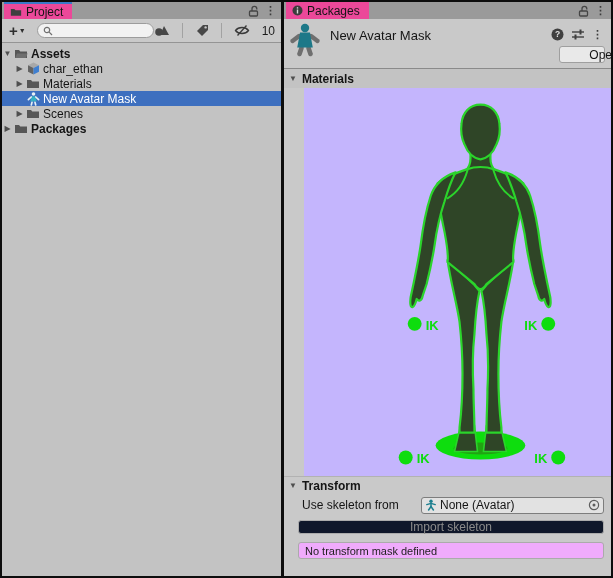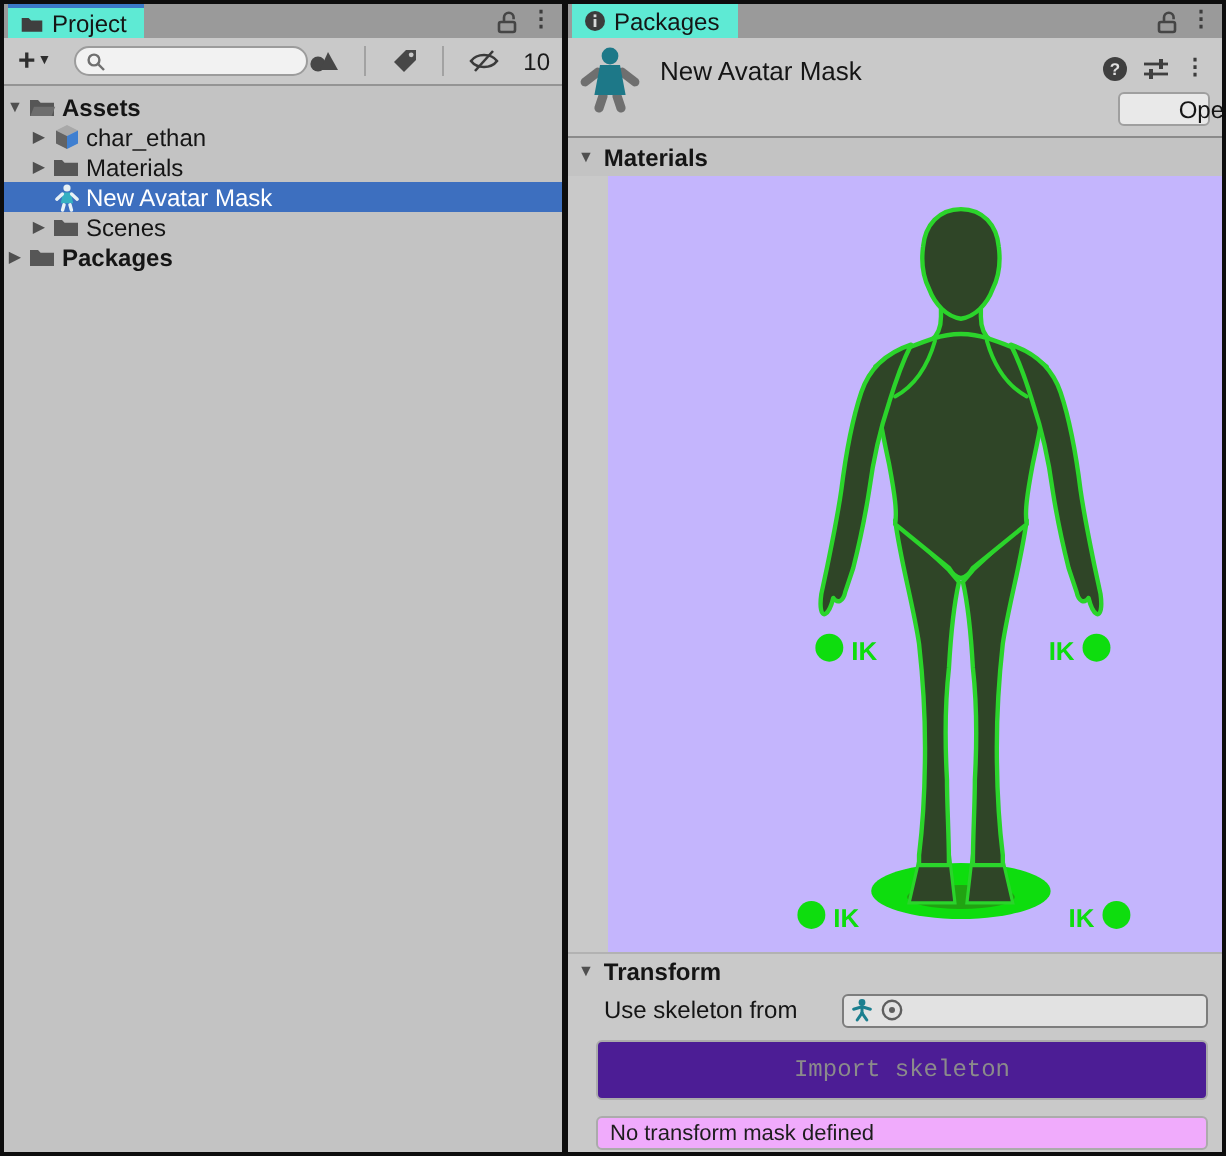--- a/index.html
+++ b/index.html
@@ -18,21 +18,21 @@
     position:relative;
     color:#151515;
     -webkit-font-smoothing:antialiased;
   }
   .panel{position:absolute;top:2px;bottom:2px;background:#c9c9c9;overflow:hidden;}
   #project-panel{left:2px;width:279px;}
   #inspector-panel{left:284px;width:327px;}
 
   
   .tabbar{height:17px;background:#9a9a9a;display:flex;align-items:stretch;position:relative;}
-  .tab{display:inline-flex;align-items:center;gap:4px;padding:0 9px 0 6px;background:#5eead4;
+  .tab{display:inline-flex;align-items:center;gap:4px;padding:0 9px 0 6px;background:#ec4899;
        font-size:12px;margin-left:2px;white-space:nowrap;}
   .tab.accent{border-top:2px solid var(--tab_accent_blue);}
   .tabbar-right{margin-left:auto;display:flex;align-items:center;gap:6px;padding-right:5px;}
   .mini-icon{display:inline-flex;align-items:center;justify-content:center;}
   .kebab{font-size:11px;color:#3c3c3c;font-weight:bold;line-height:1;cursor:default;}
 
   
   .ptoolbar{height:24px;background:#c9c9c9;border-bottom:1px solid #949494;
             display:flex;align-items:center;padding:0 4px;}
   .plus-btn{display:inline-flex;align-items:center;gap:1px;padding:0 3px;height:18px;}
@@ -75,23 +75,23 @@
   .foot{fill:var(--figure_fill);stroke:var(--figure_outline);stroke-width:1.6;}
   .ikfill{fill:var(--ik_green);}
   .iktext{font:bold 13px "Liberation Sans",sans-serif;fill:var(--ik_green);}
 
   .transform-section{background:#c9c9c9;border-top:1px solid #b2b2b2;}
   .skel-row{display:flex;align-items:center;margin-top:2px;height:18px;padding:0 7px 0 18px;font-size:12px;}
   .skel-label{flex:none;}
   .obj-field{margin-left:auto;width:183px;height:17px;background:#e2e2e2;border:1px solid #7d7d7d;
              border-radius:3px;display:flex;align-items:center;padding:0 3px;font-size:12px;gap:3px;}
   .obj-field .val{flex:1;white-space:nowrap;overflow:hidden;}
-  .import-btn{margin:6px 7px 0 14px;height:30px;background:#4c1d95;border:1px solid #ababab;
+  .import-btn{margin:6px 7px 0 14px;height:14px;background:#0f172a;border:1px solid #ababab;
               border-radius:3px;color:#8b8b8b;font-size:12px;display:flex;align-items:center;
-              justify-content:center;font-family:Liberation Mono, monospace;}
+              justify-content:center;}
   .help-box{margin:8px 7px 0 14px;height:17px;background:#f0abfc;border:1px solid #ababab;
             border-radius:3px;font-size:11px;display:flex;align-items:center;padding-left:6px;color:#1d1d1d;}
 </style>
 </head>
 <body>
 
 <div class="panel" id="project-panel">
   <div class="tabbar">
     <div class="tab accent">
       <span class="mini-icon">
@@ -325,20 +325,21 @@
         <span class="mini-icon">
           <svg width="12" height="12" viewBox="0 0 12 12">
               <circle cx="6" cy="2.2" r="1.7" fill="#1b7f8f"></circle>
               <line x1="6" y1="4" x2="6" y2="7.5" stroke="#1b7f8f" stroke-width="1.5"></line>
               <line x1="1.8" y1="5.6" x2="6" y2="4.4" stroke="#1b7f8f" stroke-width="1.5" stroke-linecap="round"></line>
               <line x1="10.2" y1="5.6" x2="6" y2="4.4" stroke="#1b7f8f" stroke-width="1.5" stroke-linecap="round"></line>
               <line x1="6" y1="7.5" x2="3.6" y2="11" stroke="#1b7f8f" stroke-width="1.5" stroke-linecap="round"></line>
               <line x1="6" y1="7.5" x2="8.4" y2="11" stroke="#1b7f8f" stroke-width="1.5" stroke-linecap="round"></line>
             </svg>
         </span>
+        <span class="val">None (Avatar)</span>
         <span class="mini-icon">
           <svg width="12" height="12" viewBox="0 0 12 12">
               <circle cx="6" cy="6" r="4.6" fill="none" stroke="#5e5e5e" stroke-width="1.2"></circle>
               <circle cx="6" cy="6" r="1.5" fill="#5e5e5e"></circle>
             </svg>
         </span>
       </div>
     </div>
     <div class="import-btn">
       <span>Import skeleton</span>

